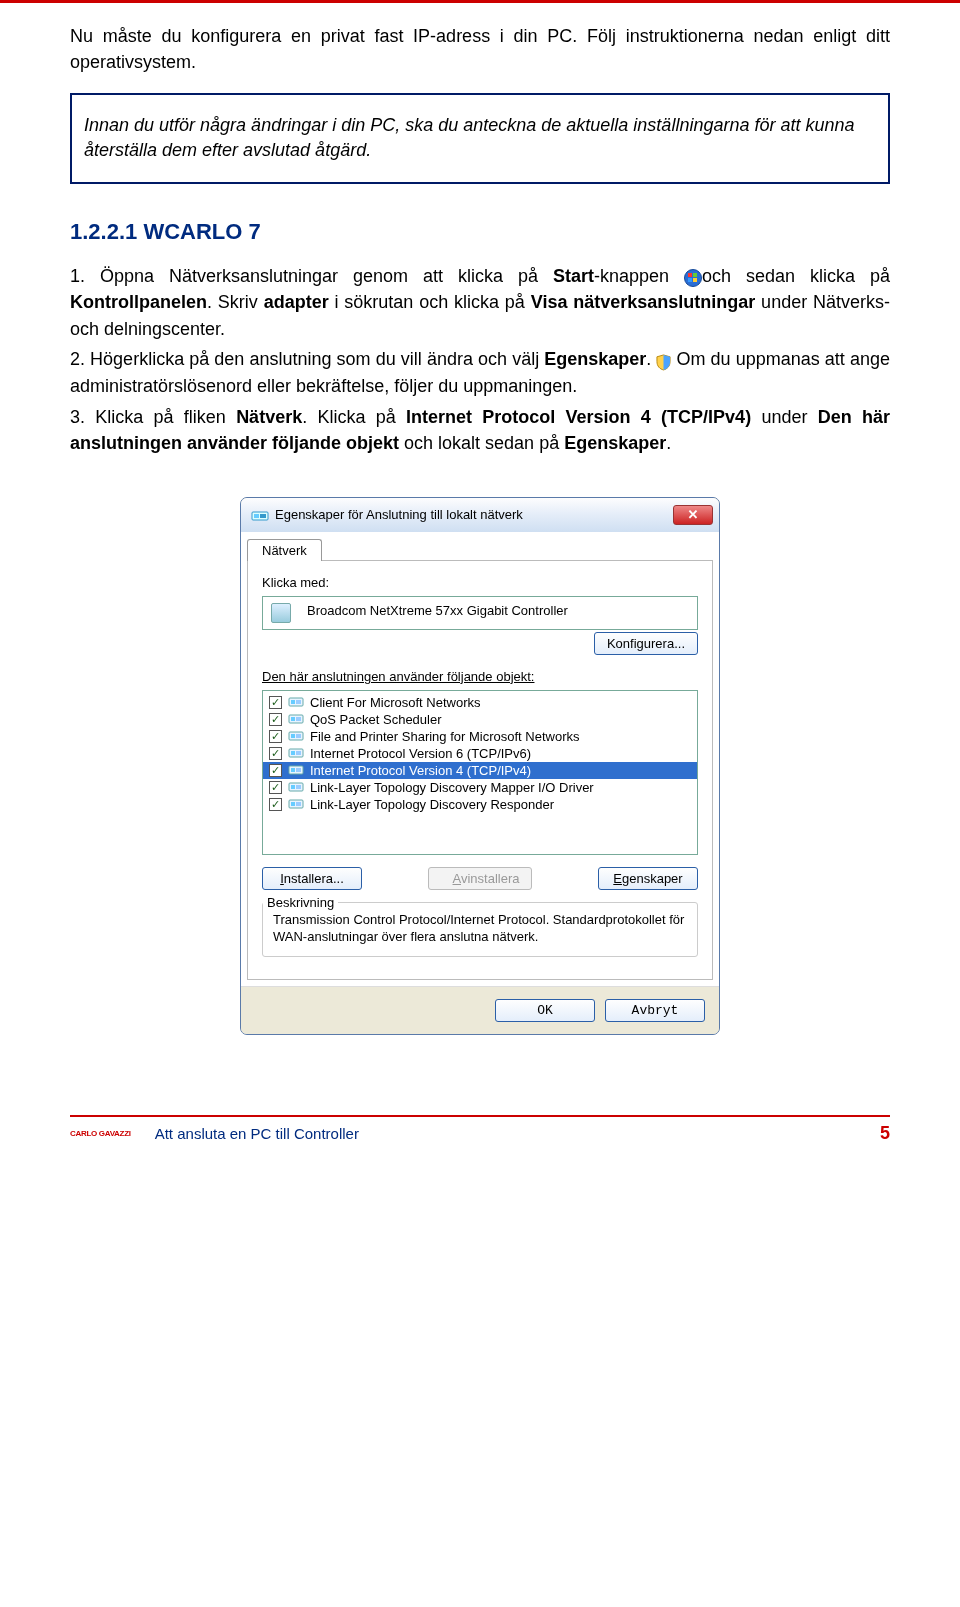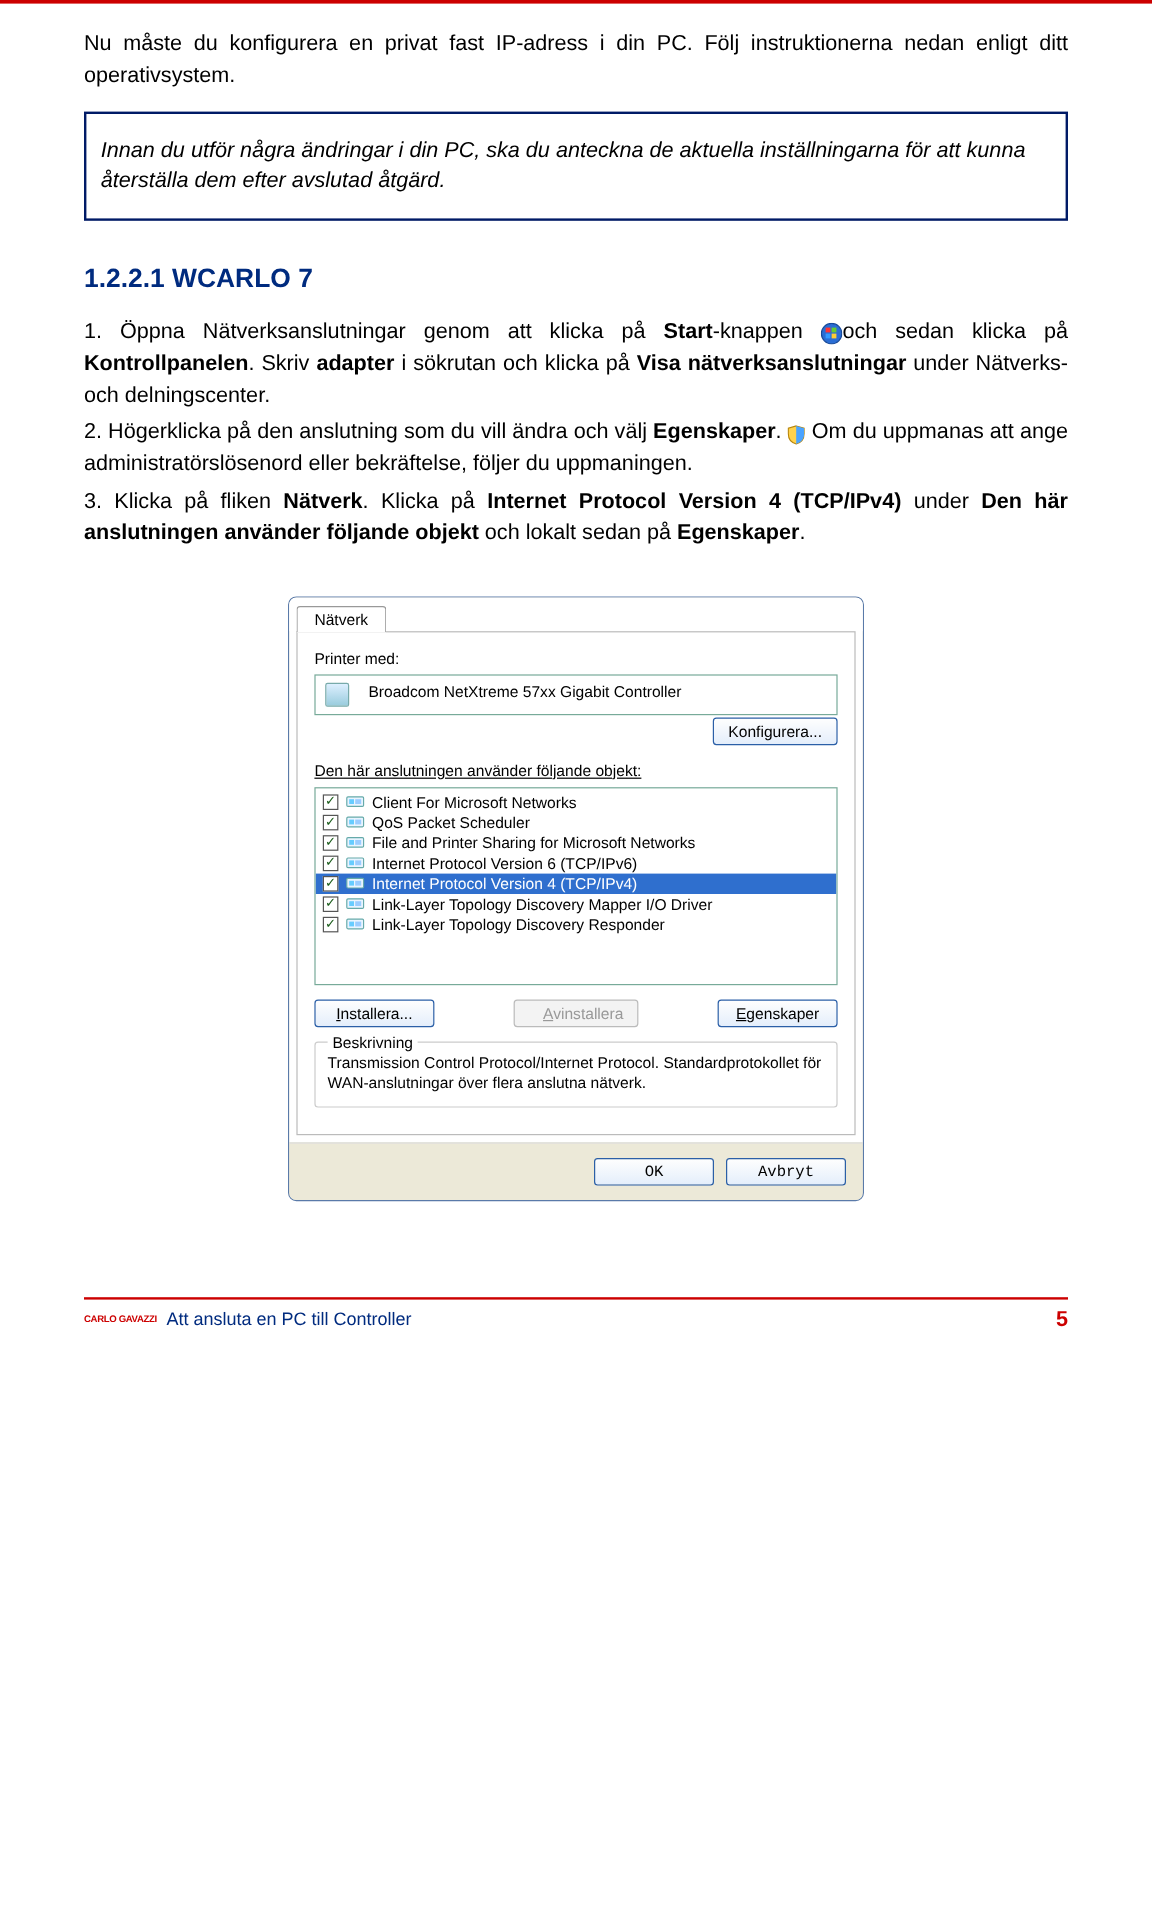--- a/index.html
+++ b/index.html
@@ -198,21 +198,21 @@
     border: 1px solid #ccc;
     border-radius: 3px;
     padding: 8px 10px 10px 10px;
     position: relative;
     font-size: 13px;
     line-height: 1.35;
     margin-bottom: 8px;
   }
   .fs-legend {
     position: absolute;
-    top: -9px; left: 10px;
+    top: -9px; left: 0;
     background: #fff;
     padding: 0 4px;
     font-size: 13px;
   }
   .dlg-footer {
     background: #ece9d8;
     padding: 12px 14px;
     display: flex;
     justify-content: flex-end;
     gap: 10px;
@@ -227,21 +227,21 @@
     padding-top: 6px;
     display: flex;
     justify-content: space-between;
     align-items: center;
     font-size: 15px;
   }
   .pf-left {
     color: #002b7f;
     display: flex;
     align-items: center;
-    gap: 8px;
+    gap: 24px;
   }
   .logo {
     font-size: 8px;
     color: #c00;
     font-weight: bold;
     line-height: 0.9;
     letter-spacing: -0.3px;
   }
   .pf-right {
     color: #c00;
@@ -280,26 +280,39 @@
           <path d="M8 1 L15 3 V8 C15 13 12 16 8 17 Z" fill="#4aa3ff"></path>
         </svg></span><span> Om du uppmanas att ange administratörslösenord eller bekräftelse, följer du uppmaningen.</span>
   </p>
 
   <p class="numitem">
     <span>3. Klicka på fliken </span><span class="bold">Nätverk</span><span>. Klicka på </span><span class="bold">Internet Protocol Version 4 (TCP/IPv4)</span><span> under </span><span class="bold">Den här anslutningen använder följande objekt</span><span> och lokalt sedan på </span><span class="bold">Egenskaper</span><span>.</span>
   </p>
 
   <div class="dialog-wrap">
     <div class="dialog">
+      <div class="titlebar">
+        <span class="tb-icon">
+          <svg viewBox="0 0 18 18">
+              <rect x="1" y="6" width="16" height="8" rx="1" fill="#dff" stroke="#39c"></rect>
+              <rect x="3" y="8" width="5" height="4" fill="#6cf"></rect>
+              <rect x="9" y="8" width="6" height="4" fill="#39c"></rect>
+            </svg>
+        </span>
+        <span class="tb-title">Egenskaper för Anslutning till lokalt nätverk</span>
+        <span class="closebtn">
+          <span>✕</span>
+        </span>
+      </div>
       <div class="dlg-body">
         <div class="tabstrip">
           <span class="tab">Nätverk</span>
         </div>
         <div class="tabpanel">
-          <div class="label">Printer med:</div>
+          <div class="label">Klicka med:</div>
           <div class="adapterbox">
             <span class="nic-icon"></span>
             <span>Broadcom NetXtreme 57xx Gigabit Controller</span>
           </div>
           <div class="rightbtn-row">
             <span class="winbtn">Konfigurera...</span>
           </div>
           <div class="label underline">Den här anslutningen använder följande objekt:</div>
 
           <div class="listbox" id="listbox">

